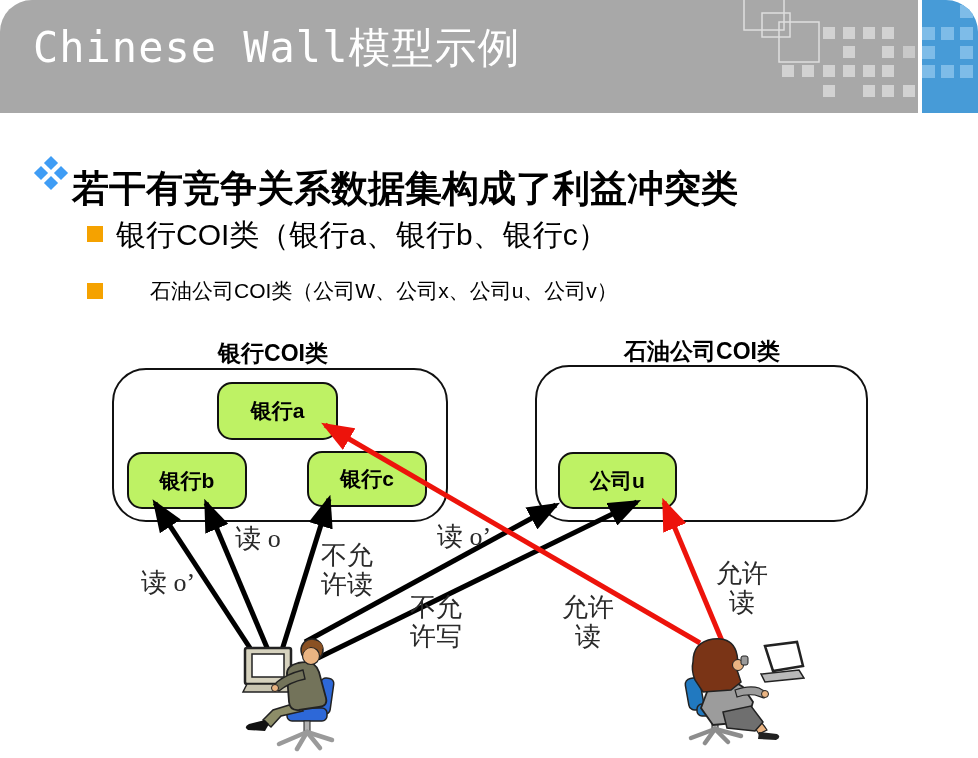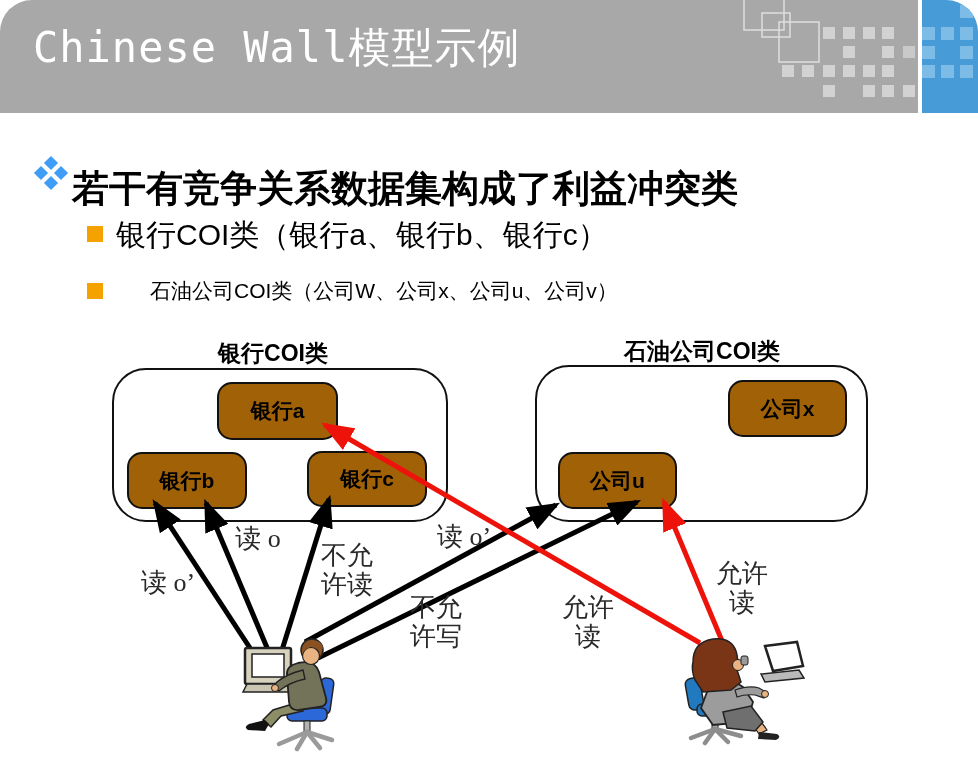--- a/index.html
+++ b/index.html
@@ -30,21 +30,21 @@
 
   .orange-square { position:absolute; width:16px; height:16px; background:#f5a200; }
   .orange-1 { left:87px; top:226px; }
   .orange-2 { left:87px; top:283px; }
 
   
   .group-box { position:absolute; border:2.5px solid #111; border-radius:34px; background:#fff; }
   .group-left  { left:112px; top:368px; width:336px; height:154px; }
   .group-right { left:535px; top:365px; width:333px; height:157px; }
 
-  .node-box { position:absolute; border:2.5px solid #111; border-radius:15px; background:#a16207;
+  .node-box { position:absolute; border:2.5px solid #111; border-radius:15px; background:#bef264;
               display:flex; align-items:center; justify-content:center;
               font-size:21px; font-weight:bold; color:#000; }
   .box-bank-a { left:217px; top:382px; width:121px; height:58px; }
   .box-bank-b { left:127px; top:452px; width:120px; height:57px; }
   .box-bank-c { left:307px; top:451px; width:120px; height:56px; }
   .box-co-w   { left:558px; top:380px; width:119px; height:57px; }
   .box-co-x   { left:728px; top:380px; width:119px; height:57px; }
   .box-co-u   { left:558px; top:452px; width:119px; height:57px; }
   .box-co-v   { left:728px; top:452px; width:119px; height:57px; }
 
@@ -133,21 +133,20 @@
 
   <div class="group-label group-label-left">银行COI类</div>
   <div class="group-label group-label-right">石油公司COI类</div>
 
   <div class="group-box group-left"></div>
   <div class="group-box group-right"></div>
 
   <div class="node-box box-bank-a">银行a</div>
   <div class="node-box box-bank-b">银行b</div>
   <div class="node-box box-bank-c">银行c</div>
-  <div class="node-box box-co-x">公司x</div>
   <div class="node-box box-co-u">公司u</div>
 
   <svg class="arrows-svg" viewBox="0 0 978 758">
     <defs>
       <marker id="ah-black" markerWidth="6.5" markerHeight="5" refX="5.6" refY="2.5" orient="auto" markerUnits="strokeWidth">
         <path d="M0,0 L6.5,2.5 L0,5 Z" fill="#000"></path>
       </marker>
       <marker id="ah-red" markerWidth="6.5" markerHeight="5" refX="5.6" refY="2.5" orient="auto" markerUnits="strokeWidth">
         <path d="M0,0 L6.5,2.5 L0,5 Z" fill="#ed130b"></path>
       </marker>

